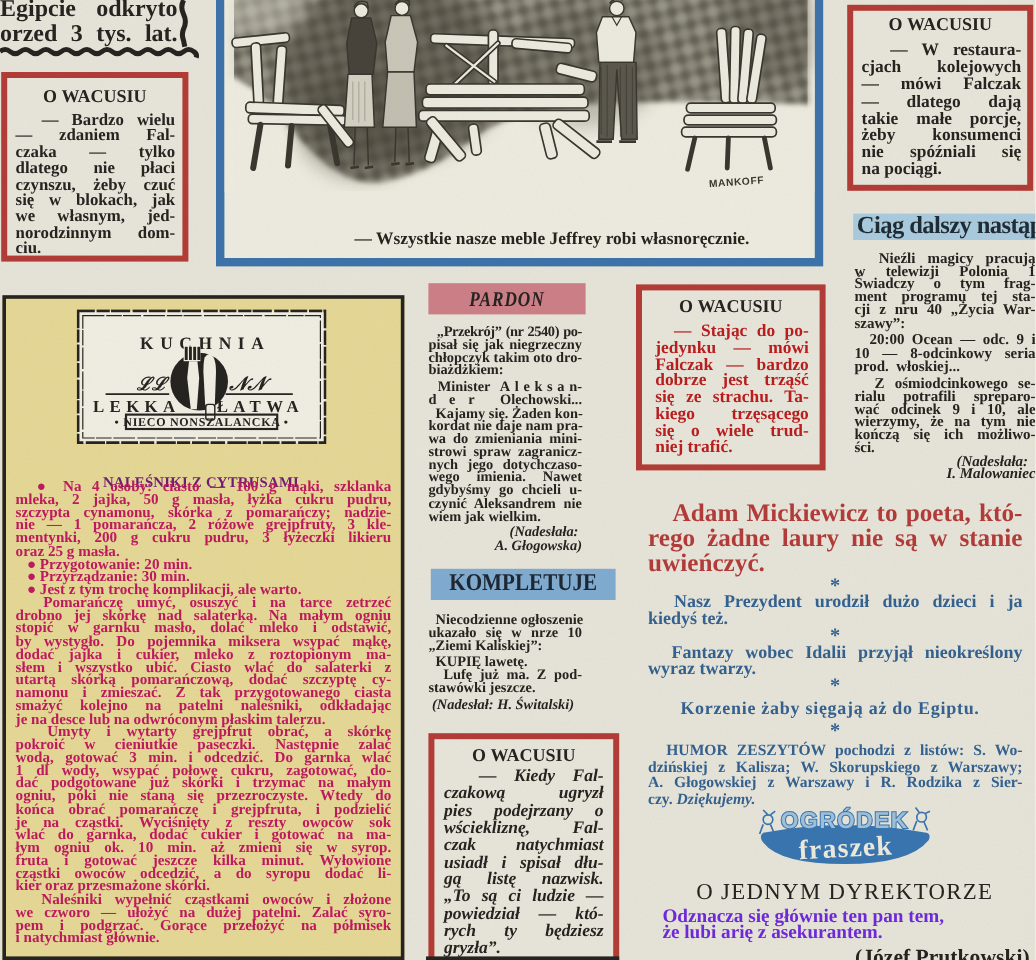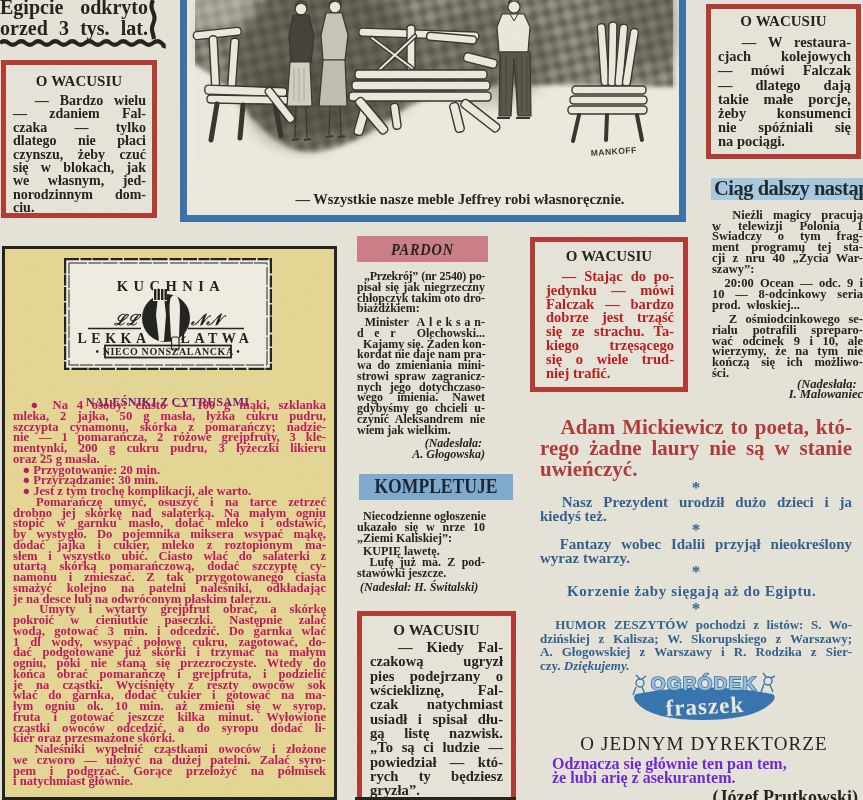--- a/index.html
+++ b/index.html
@@ -236,21 +236,21 @@
 <div class="jl">&nbsp;&nbsp;Lufę już ma. Z pod-</div>
 <div class="ll">stawówki jeszcze.</div>
 <div style="height:3px"></div>
 <div class="ll" style="font-style:italic;">&nbsp;(Nadesłał: H. Świtalski)</div>
 </div>
 
 <div class="abs" style="left:357px;top:611px;width:159px;height:200px;border:5px solid #b23b35;box-sizing:border-box;background:#e7e5da;"></div>
 
 <div class="abs cl" style="left:362px;top:622px;width:149px;font-weight:bold;font-size:15px;color:#23221e;">O&nbsp;WACUSIU</div>
 
-<div class="abs" style="left:370px;top:640px;width:133px;font-weight:bold;font-size:14.6px;line-height:14.35px;color:#23221e;">
+<div class="abs" style="left:370px;top:640px;width:133px;font-weight:bold;font-size:14.6px;line-height:14.35px;color:#23221e;font-style:italic;">
 <div class="jl">&nbsp;&nbsp;— Kiedy Fal-</div>
 <div class="jl">czakową ugryzł</div>
 <div class="jl">pies podejrzany o</div>
 <div class="jl">wściekliznę, Fal-</div>
 <div class="jl">czak natychmiast</div>
 <div class="jl">usiadł i spisał dłu-</div>
 <div class="jl">gą listę nazwisk.</div>
 <div class="jl">„To są ci ludzie —</div>
 <div class="jl">powiedział — któ-</div>
 <div class="jl">rych ty będziesz</div>

